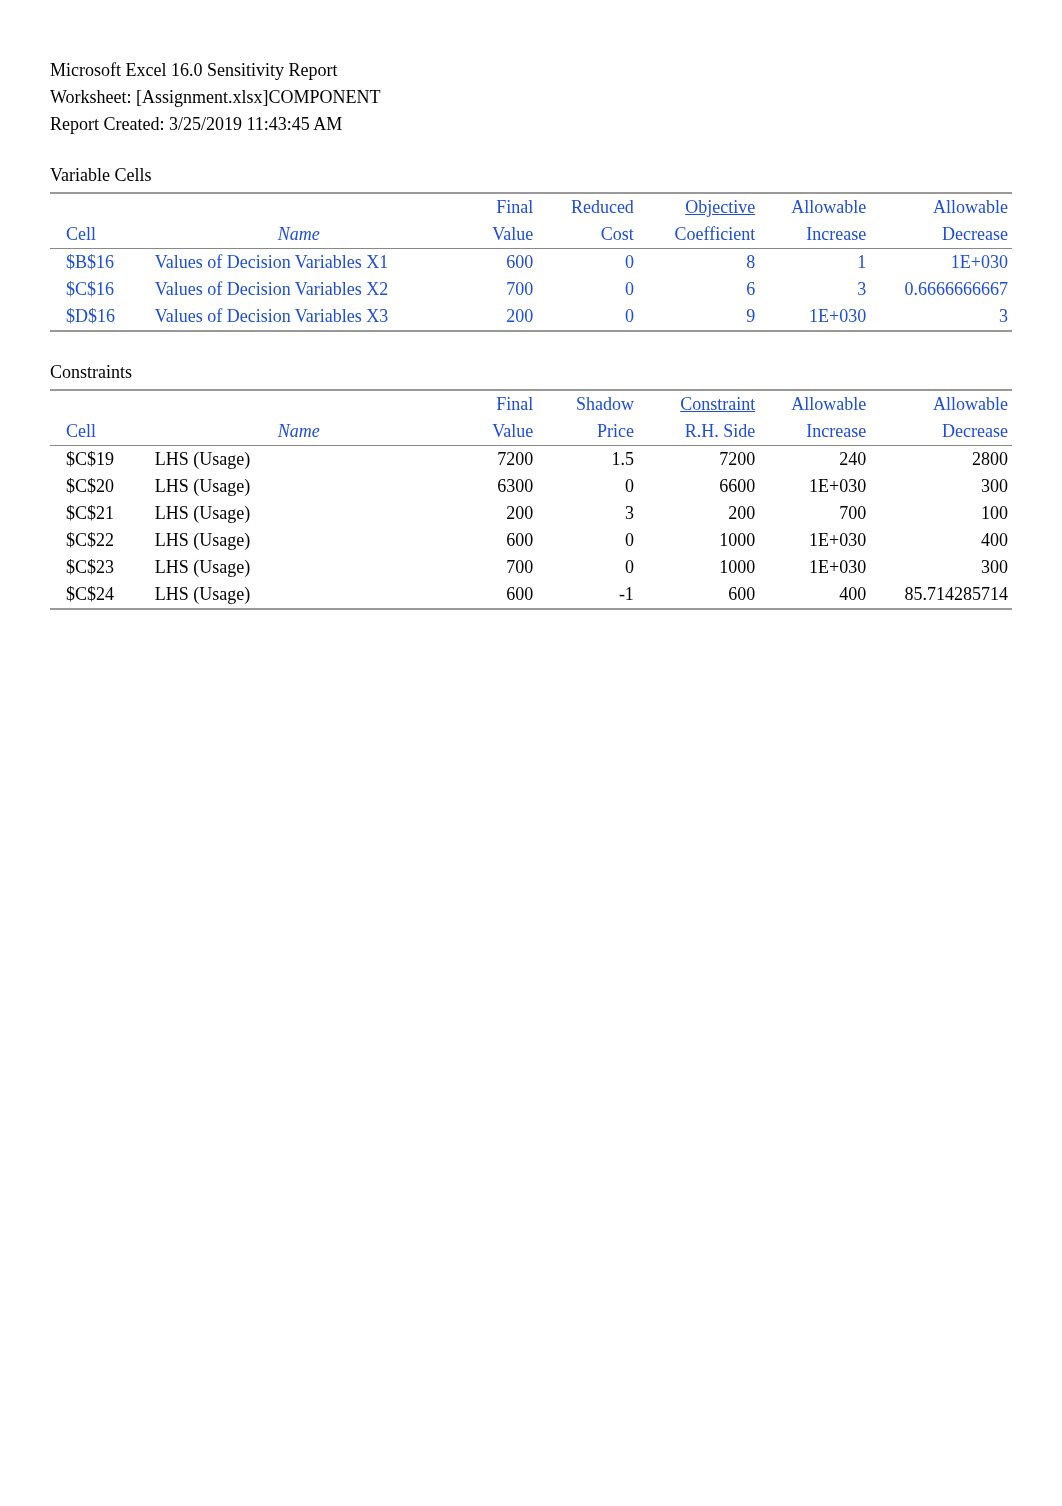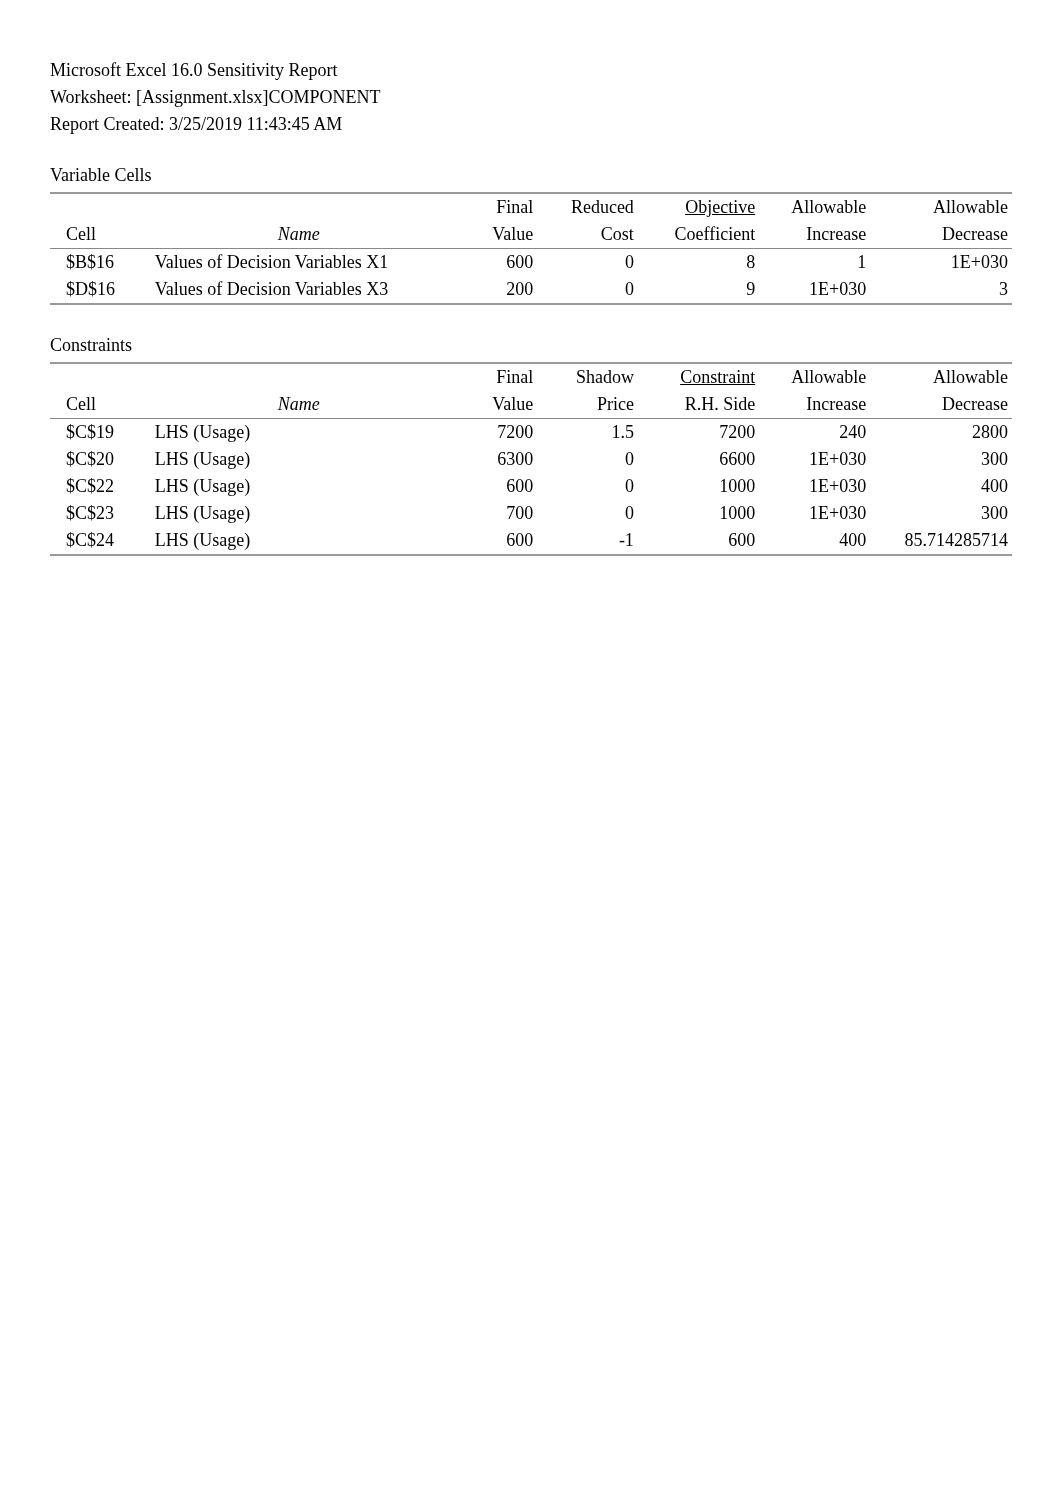--- a/index.html
+++ b/index.html
@@ -22,21 +22,21 @@
     table {
       border-collapse: collapse;
       width: 100%;
       font-size: 18px;
     }
     td {
       padding: 3px 4px;
       vertical-align: bottom;
       white-space: nowrap;
     }
-    .car { color: #000000; }
+    .car { color: #1d4ed8; }
     .topline td {
       border-top: 2px solid #999;
     }
     .midline td {
       border-top: 1px solid #888;
     }
     .bottomline td {
       border-bottom: 2px solid #999;
       margin-top: 48px;
     }
@@ -83,20 +83,29 @@
   </tr>
   <tr class="midline">
     <td class="car indent">$B$16</td>
     <td class="car lbl">Values of Decision Variables X1</td>
     <td class="num car">600</td>
     <td class="num car">0</td>
     <td class="num car">8</td>
     <td class="num car">1</td>
     <td class="num car">1E+030</td>
   </tr>
+  <tr>
+    <td class="car indent">$C$16</td>
+    <td class="car lbl">Values of Decision Variables X2</td>
+    <td class="num car">700</td>
+    <td class="num car">0</td>
+    <td class="num car">6</td>
+    <td class="num car">3</td>
+    <td class="num car">0.6666666667</td>
+  </tr>
   <tr class="bottomline">
     <td class="car indent">$D$16</td>
     <td class="car lbl">Values of Decision Variables X3</td>
     <td class="num car">200</td>
     <td class="num car">0</td>
     <td class="num car">9</td>
     <td class="num car">1E+030</td>
     <td class="num car">3</td>
   </tr>
 </tbody>
@@ -135,20 +144,29 @@
   <tr>
     <td class="indent">$C$20</td>
     <td class="lbl">LHS (Usage)</td>
     <td class="num">6300</td>
     <td class="num">0</td>
     <td class="num">6600</td>
     <td class="num">1E+030</td>
     <td class="num">300</td>
   </tr>
   <tr>
+    <td class="indent">$C$21</td>
+    <td class="lbl">LHS (Usage)</td>
+    <td class="num">200</td>
+    <td class="num">3</td>
+    <td class="num">200</td>
+    <td class="num">700</td>
+    <td class="num">100</td>
+  </tr>
+  <tr>
     <td class="indent">$C$22</td>
     <td class="lbl">LHS (Usage)</td>
     <td class="num">600</td>
     <td class="num">0</td>
     <td class="num">1000</td>
     <td class="num">1E+030</td>
     <td class="num">400</td>
   </tr>
   <tr>
     <td class="indent">$C$23</td>

